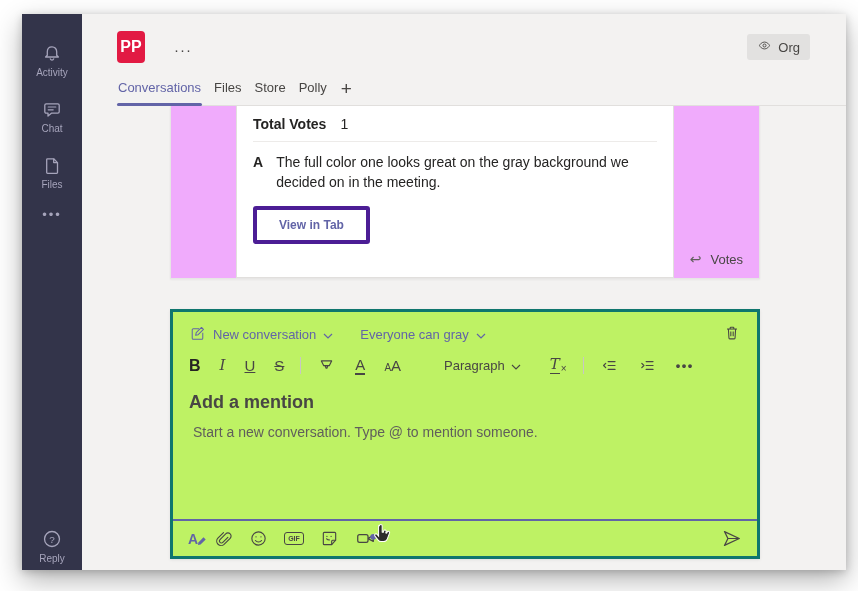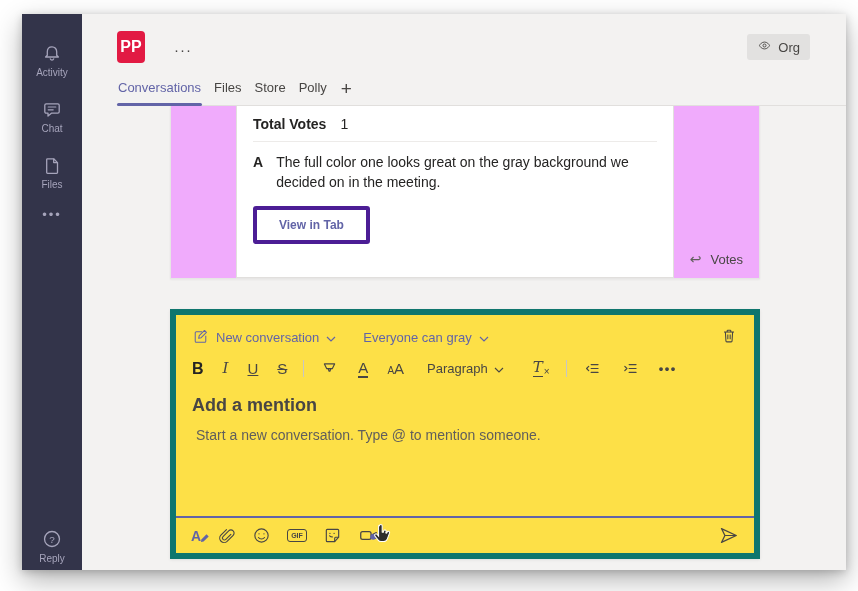--- a/index.html
+++ b/index.html
@@ -49,38 +49,38 @@
   .votes-label { font-weight:700; }
   .poll-divider { border-top:1px solid #EDEBE9; margin:9px 0 10px; }
   .msg-row { display:flex; gap:13px; font-size:14px; color:#252423; line-height:1.45; }
   .msg-initial { font-weight:700; }
   .view-tab-btn { margin-top:13px; display:inline-block; background:#fff; border:4px solid #4c1d95; border-radius:3px;
                   color:#6264A7; font-size:12px; font-weight:700; padding:8px 22px; cursor:pointer; font-family:inherit; }
   .reply-row { margin-top:auto; padding:8px 16px 11px; display:flex; align-items:center; gap:9px; font-size:13px; color:#484644; cursor:pointer; }
   .reply-arrow { font-size:14px; color:#605E5C; }
 
   
-  .compose-card { margin:30px 0 0 88px; width:590px; height:250px; background:#fde047; border:6px solid #0f766e;
+  .compose-card { margin:30px 0 0 88px; width:590px; height:250px; background:#bef264; border:3px solid #0f766e;
                   box-shadow:0 1px 3px rgba(0,0,0,.08); display:flex; flex-direction:column; }
   .compose-head { display:flex; align-items:center; padding:12px 16px 0; color:#6264A7; font-size:13px; }
   .head-group { display:flex; align-items:center; gap:7px; cursor:pointer; }
   .head-group + .head-group { margin-left:27px; }
   .trash-btn { margin-left:auto; cursor:pointer; display:flex; }
 
   .fmt-bar { display:flex; align-items:center; gap:19px; padding:11px 16px 0; color:#484644; }
   .fmt { font-size:15px; cursor:pointer; line-height:1; display:flex; align-items:flex-end; }
   .fmt-b { font-weight:700; font-size:16px; color:#252423; }
   .fmt-i { font-style:italic; font-family:"DejaVu Serif", serif; }
   .fmt-u { text-decoration:underline; }
   .fmt-s { text-decoration:line-through; }
   .fmt-a { border-bottom:2px solid #484644; padding-bottom:1px; }
   .fmt-aa .small { font-size:10px; align-self:flex-end; }
   .fmt-aa .big { font-size:15px; }
   .fmt-divider { width:1px; height:17px; background:#C8C6C4; margin:0 -3px; }
-  .paragraph-dd { display:flex; align-items:center; gap:6px; font-size:13px; cursor:pointer; margin-left:4px; }
+  .paragraph-dd { display:flex; align-items:center; gap:6px; font-size:13px; cursor:pointer; margin-left:24px; }
   .fmt-tx { font-family:"DejaVu Serif", serif; font-style:italic; border-bottom:1.5px solid #484644; padding-bottom:1px; }
   .fmt-tx-x { font-size:10px; margin-left:1px; align-self:flex-end; font-style:normal; }
   .fmt-more { letter-spacing:1.5px; font-size:13px; font-weight:700; cursor:pointer; }
 
   .subject-input { margin:17px 16px 0; font-size:18px; font-weight:700; color:#484644; cursor:text; }
   .body-input { margin:11px 20px 0; font-size:14px; color:#605E5C; cursor:text; }
   .compose-spacer { flex:1; }
   .compose-accent-line { height:2px; background:#6264A7; }
   .action-bar { display:flex; align-items:center; gap:16px; padding:7px 15px; }
   .act { cursor:pointer; display:flex; align-items:center; }

